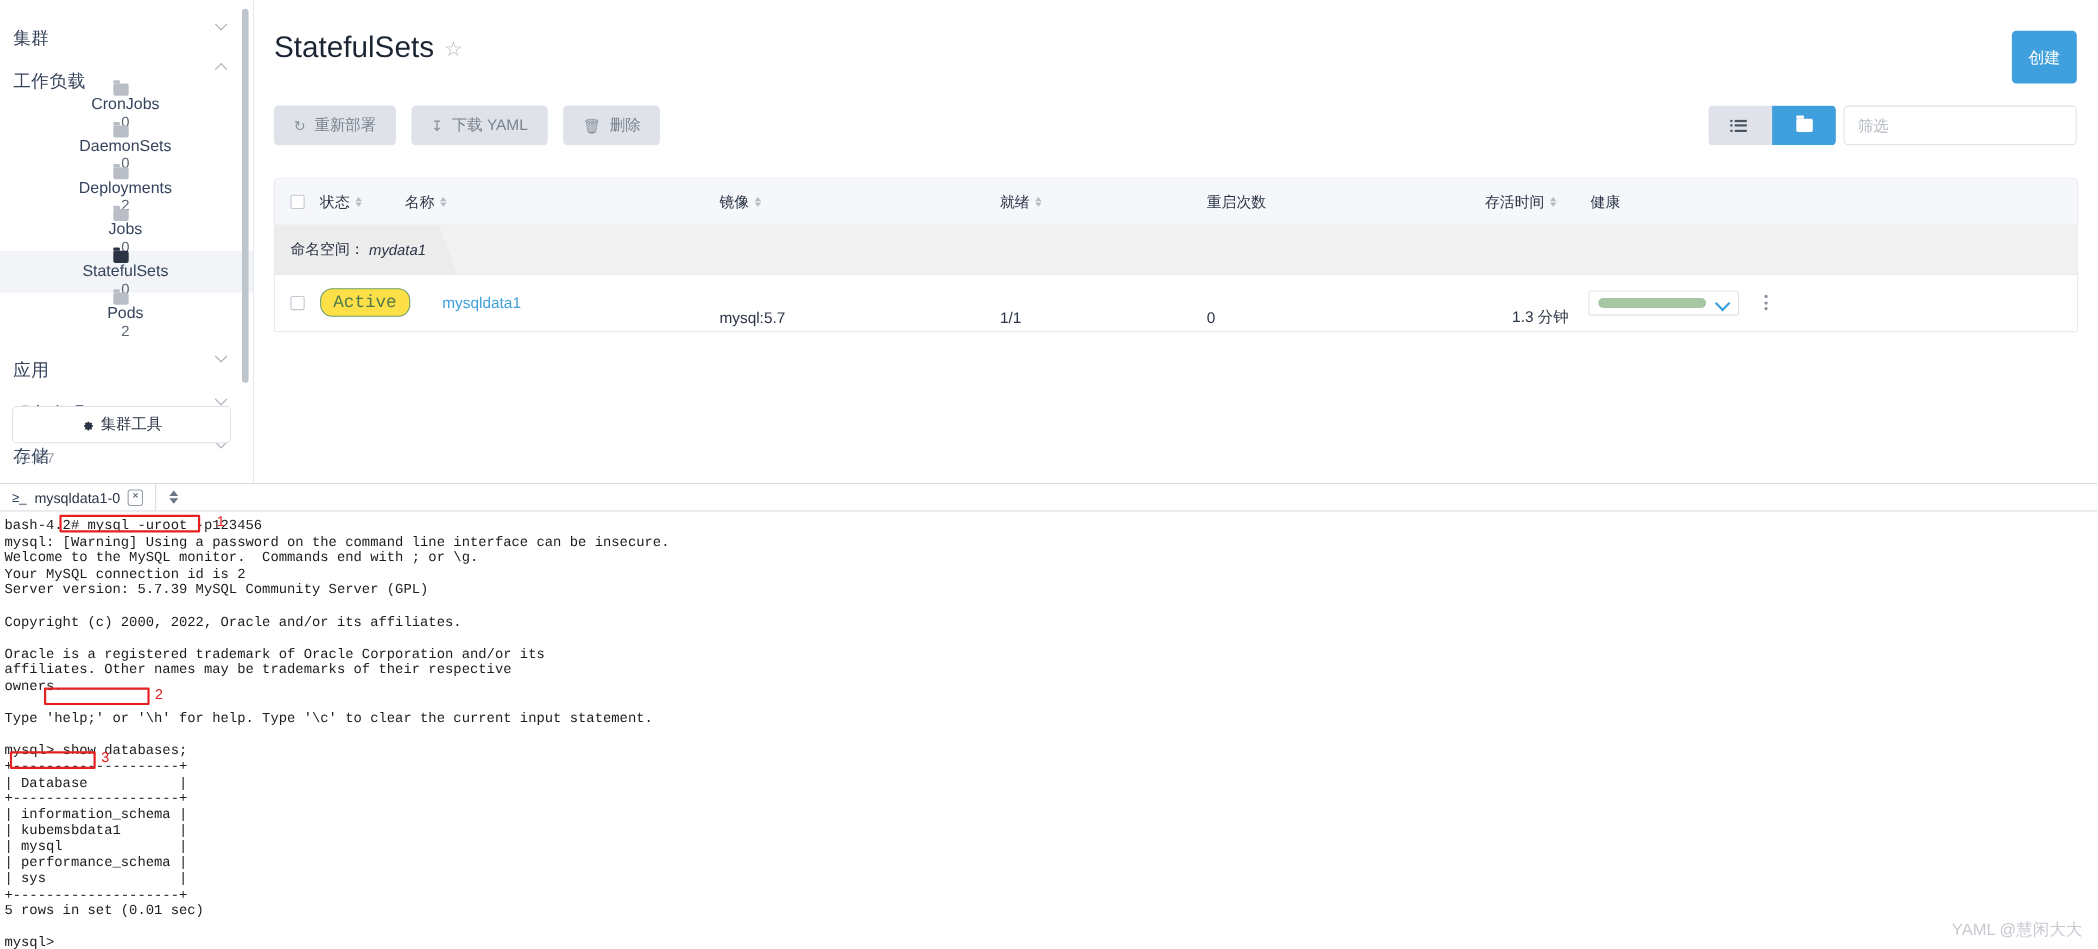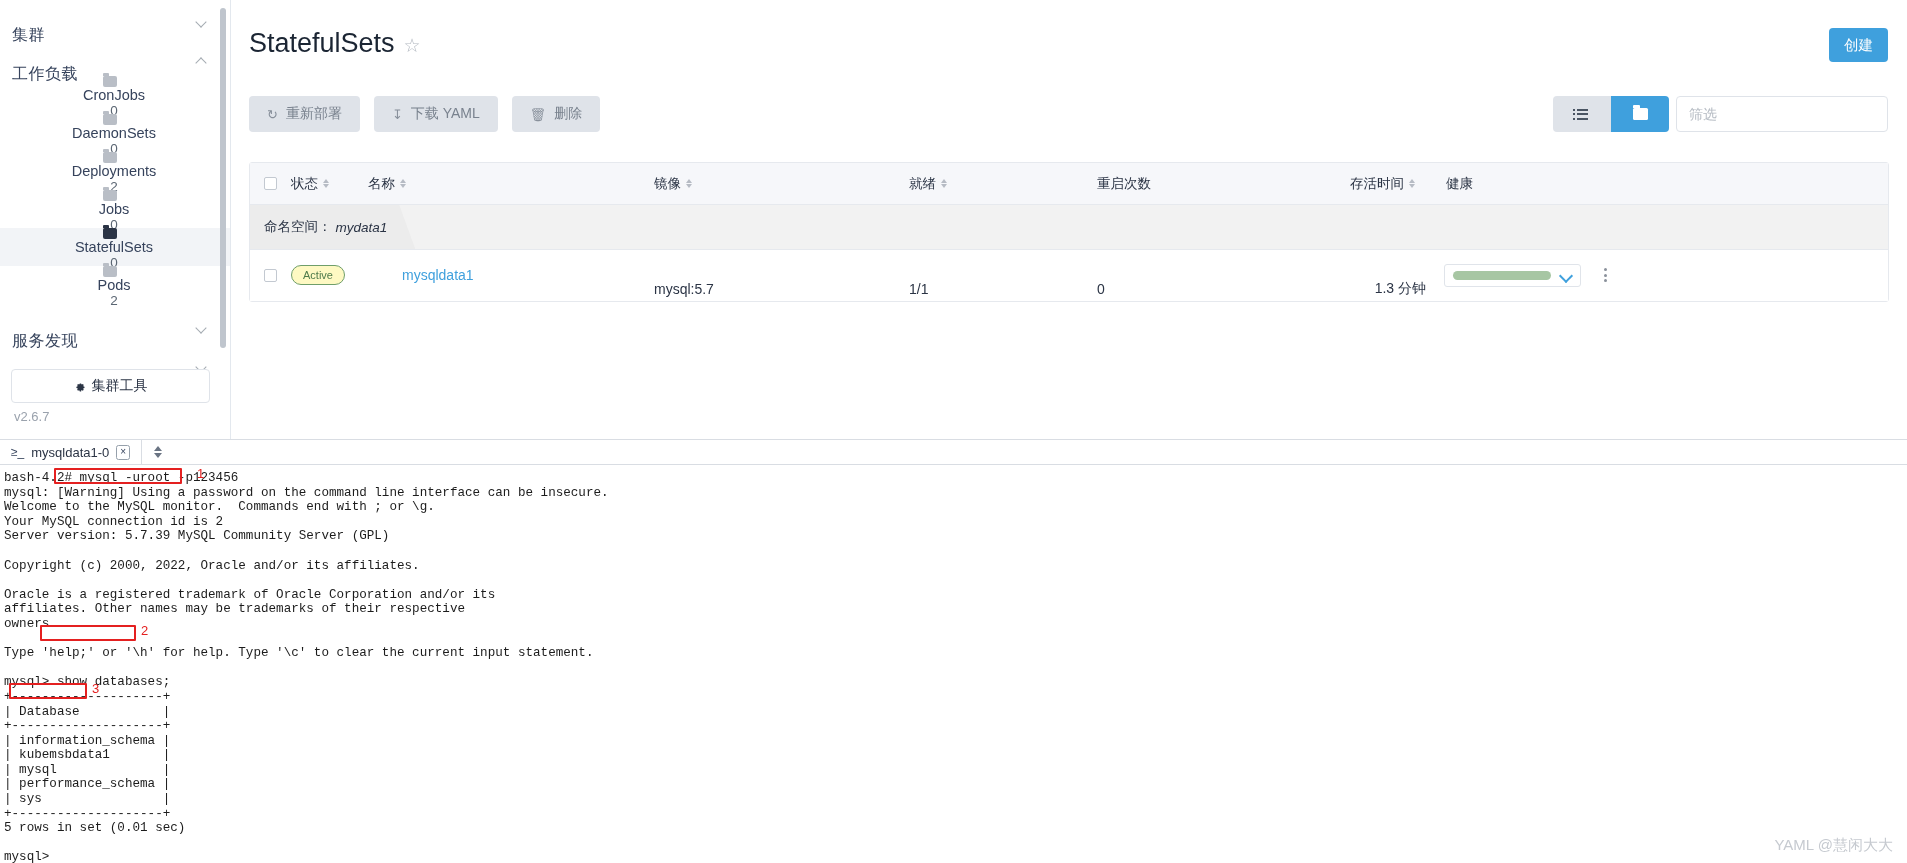--- a/index.html
+++ b/index.html
@@ -118,21 +118,21 @@
   .tb-btn {
     height: 36px; background: #dfe3e9; border: none; border-radius: 4px;
     color: #79828e; font-size: 14px; padding: 0 18px;
     display: flex; align-items: center; gap: 8px; cursor: pointer;
     font-family: "Liberation Sans", sans-serif;
   }
   .tb-icon { font-size: 13px; opacity: .85; }
 
   .create-btn {
     position: absolute; right: 19px; top: 28px;
-    height: 34px; min-width: 58px; padding: 0 15px;
+    height: 48px; min-width: 58px; padding: 0 15px;
     background: #3fa0dd; color: #fff; border: none; border-radius: 4px;
     font-size: 14.5px; cursor: pointer;
     font-family: Liberation Sans, sans-serif;
   }
 
   .view-toggle {
     position: absolute; right: 238px; top: 96px;
     display: flex; height: 36px; border-radius: 4px; overflow: hidden;
   }
   .vt-btn {
@@ -218,22 +218,22 @@
     clip-path: polygon(0 0, calc(100% - 16px) 0, 100% 100%, 0 100%);
   }
   .ns-tag .ns-val { color: #2b3445; font-style: italic; }
 
   .trow {
     display: flex; align-items: center; height: 52px;
     padding-left: 14px; background: #fff;
   }
   .badge {
     border: 1px solid #6f9e6a; color: #4f7b4b; border-radius: 11px;
-    font-size: 11px; padding: 2.5px 11px; background: #fef9c3;
-    display: inline-block; line-height: 1.15;
+    font-size: 16px; padding: 2.5px 11px; background: #fde047;
+    display: inline-block; line-height: 1.15; font-family: Liberation Mono, monospace;
   }
   .link { color: #3fa0dd; font-size: 14px; cursor: pointer; }
   .cell { font-size: 14px; color: #2b3445; margin-top: 28px; }
   .health-box {
     display: flex; align-items: center; gap: 10px;
     border: 1px solid #e0e4ea; border-radius: 3px;
     padding: 5px 8px; background: #fff; cursor: pointer;
   }
   .health-bar {
     width: 98px; height: 9px; background: #a7c6a3; border-radius: 5px;
@@ -360,20 +360,24 @@
         <span class="folder"></span>
         <span class="sb-label">StatefulSets</span>
         <span class="sb-count">0</span>
       </div>
       <div class="sb-item">
         <span class="folder"></span>
         <span class="sb-label">Pods</span>
         <span class="sb-count">2</span>
       </div>
 
+      <div class="sb-group" style="margin-top:4px">
+        <span class="sb-group-label">应用</span>
+        <span class="chev"></span>
+      </div>
       <div class="sb-group" style="margin-top:8px">
         <span class="sb-group-label">服务发现</span>
         <span class="chev"></span>
       </div>
       <div class="sb-group" style="margin-top:8px">
         <span class="sb-group-label">存储</span>
         <span class="chev"></span>
       </div>
 
       <div class="cluster-tools">

